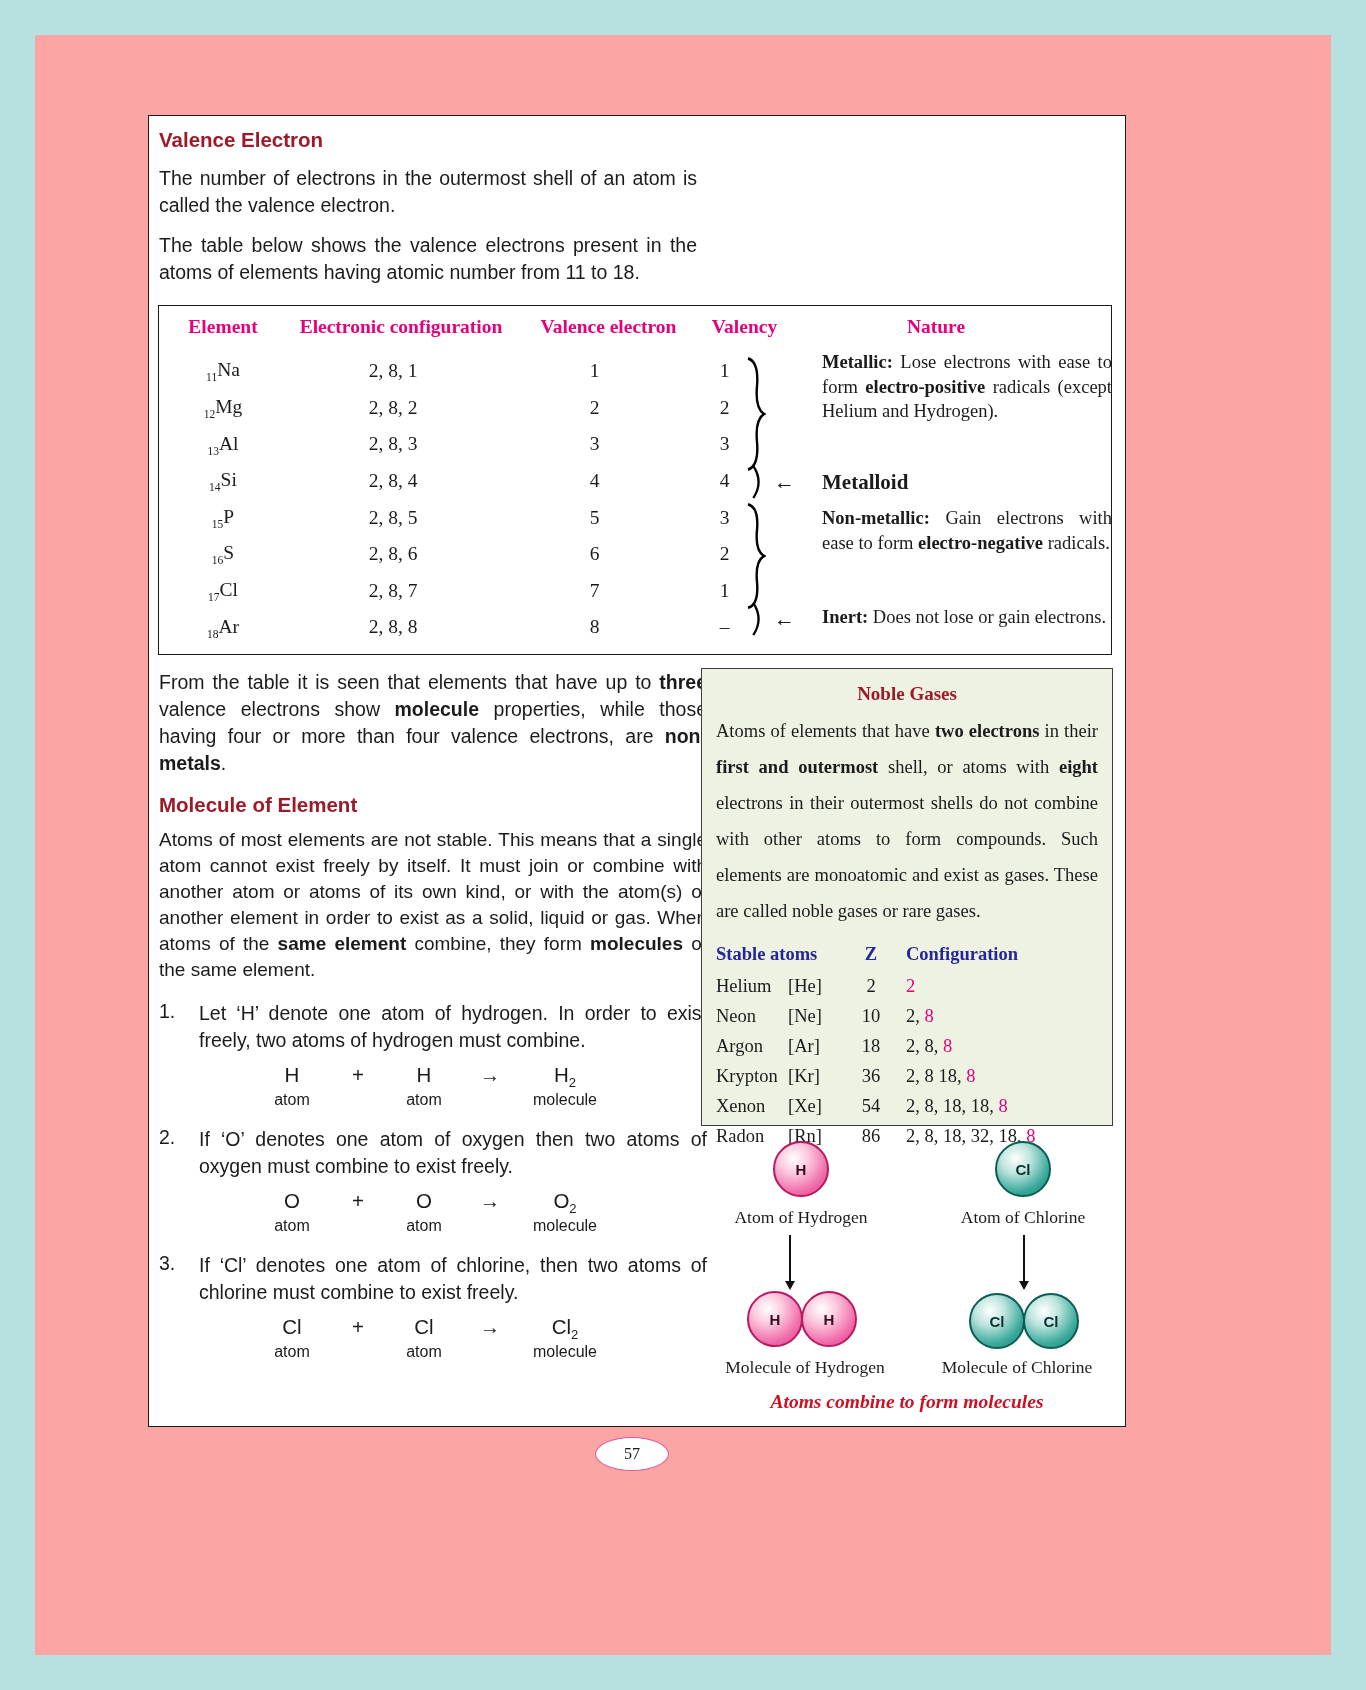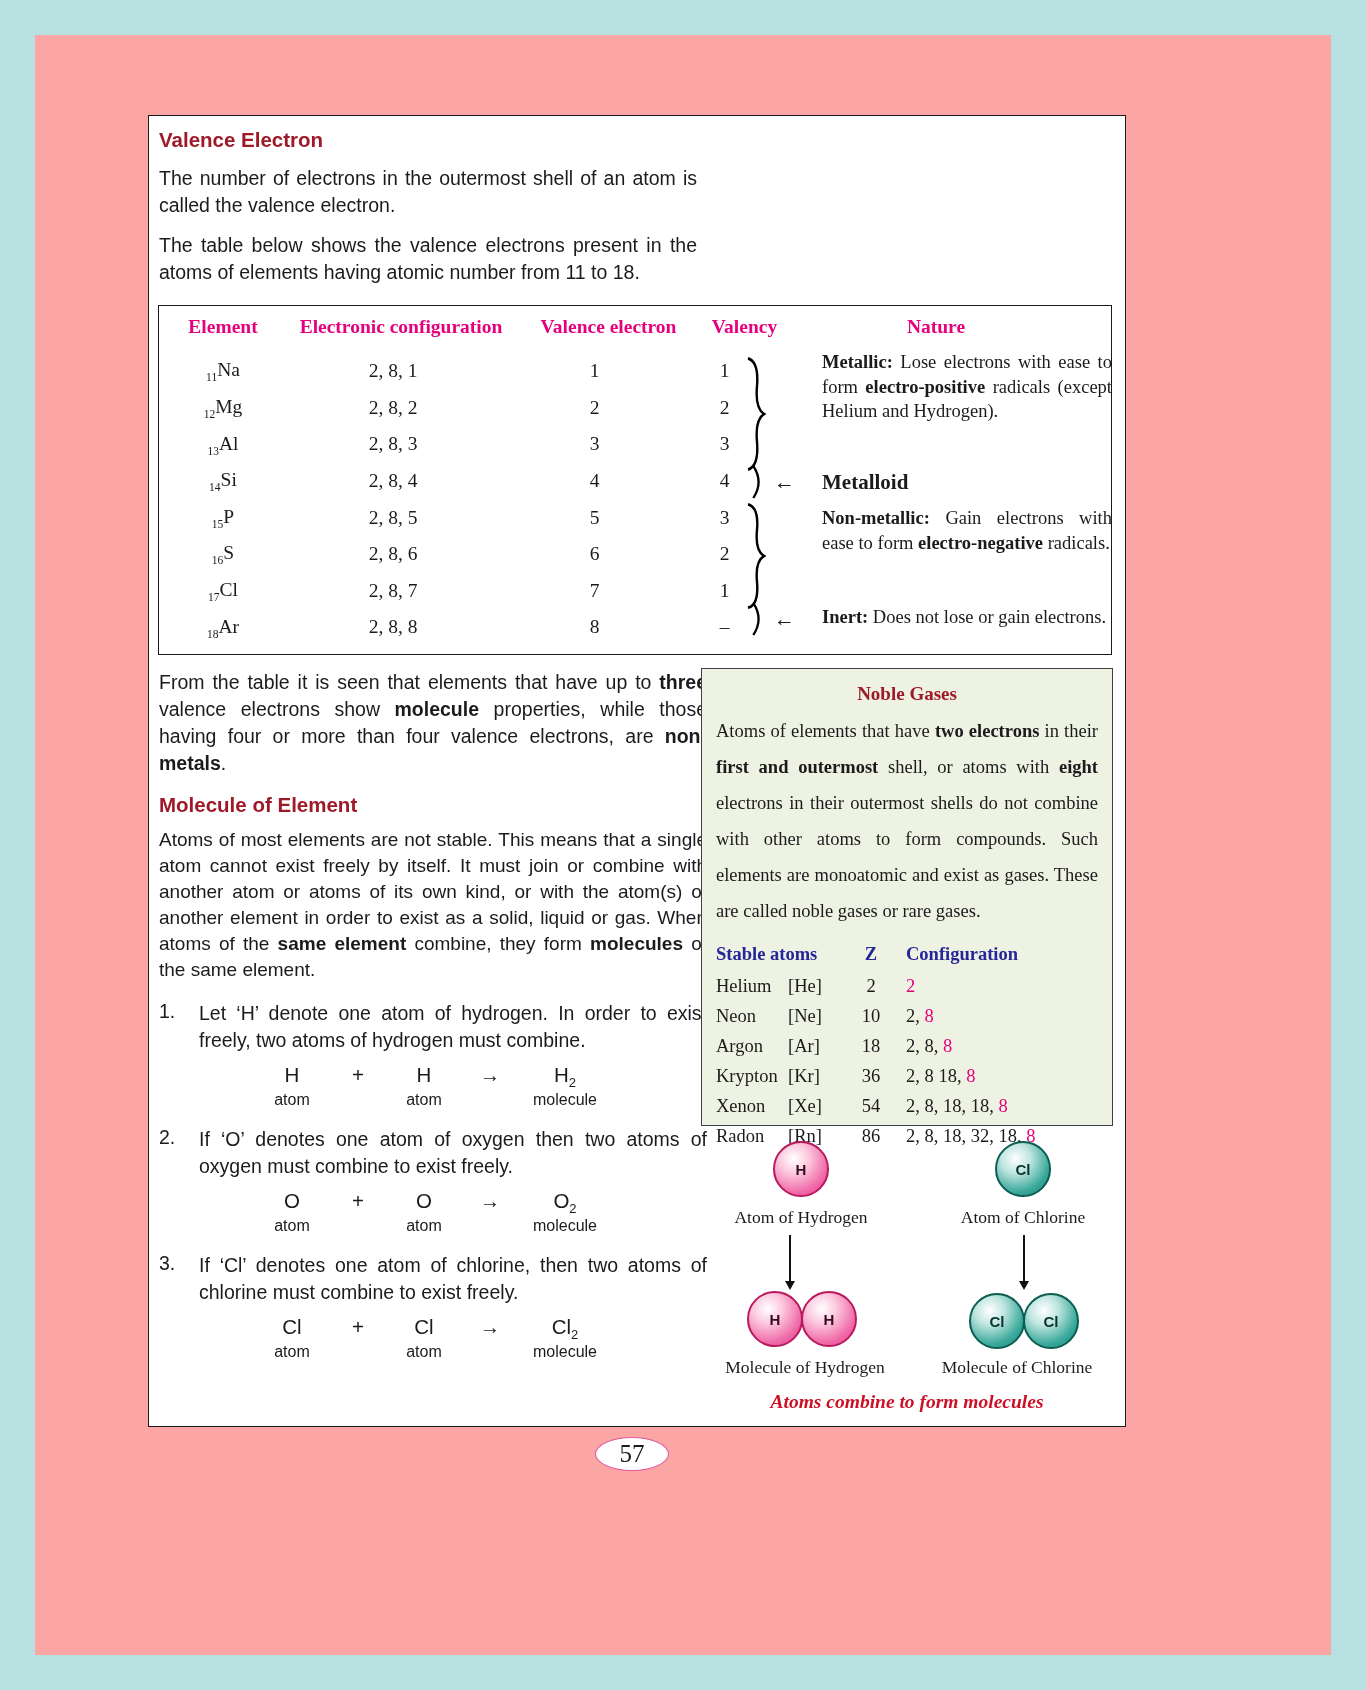--- a/index.html
+++ b/index.html
@@ -86,21 +86,21 @@
   .cap-atom-cl { left:222px; top:78px; width:200px; }
   .cap-mol-h { left:0px; top:228px; width:208px; }
   .cap-mol-cl { left:214px; top:228px; width:204px; }
   .down-arrow { position:absolute; width:2px; height:46px; background:#111; }
   .down-arrow::after { content:""; position:absolute; left:-4px; top:100%; border-left:5px solid transparent; border-right:5px solid transparent; border-top:9px solid #111; }
   .arrow-under-h { left:88px; top:106px; }
   .arrow-under-cl { left:322px; top:106px; }
   .atoms-caption { position:absolute; left:0; top:262px; width:412px; text-align:center; color:var(--caption-red,#cc1126); font-weight:bold; font-style:italic; font-size:19.5px; }
 
   
-  .page-num { position:absolute; left:595px; top:1437px; width:74px; height:34px; background:#fff; border:1.8px solid #e0569d; border-radius:50%; display:flex; align-items:center; justify-content:center; font-family:"Liberation Serif", serif; font-size:25px; }
+  .page-num { position:absolute; left:595px; top:1437px; width:74px; height:34px; background:#fff; border:1.8px solid #e0569d; border-radius:50%; display:flex; align-items:center; justify-content:center; font-family:"Liberation Serif", serif; font-size:16px; }
 </style>
 </head>
 <body>
 
 <div class="canvas">
   <div class="paper">
     <div class="main-box">
 
       <div class="intro">
         <div class="red-heading">Valence Electron</div>

